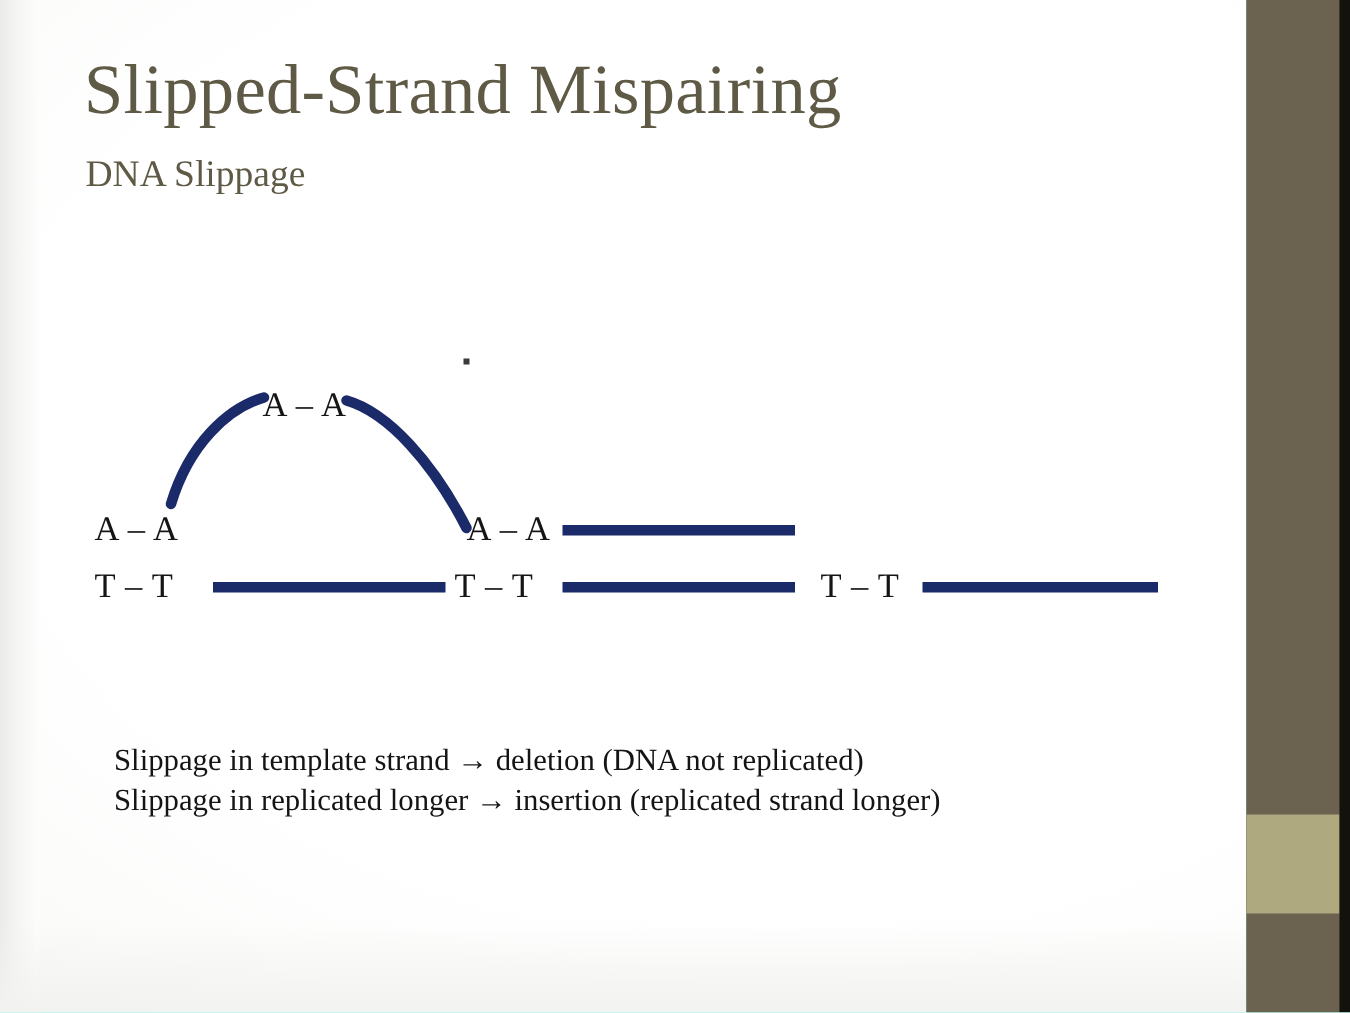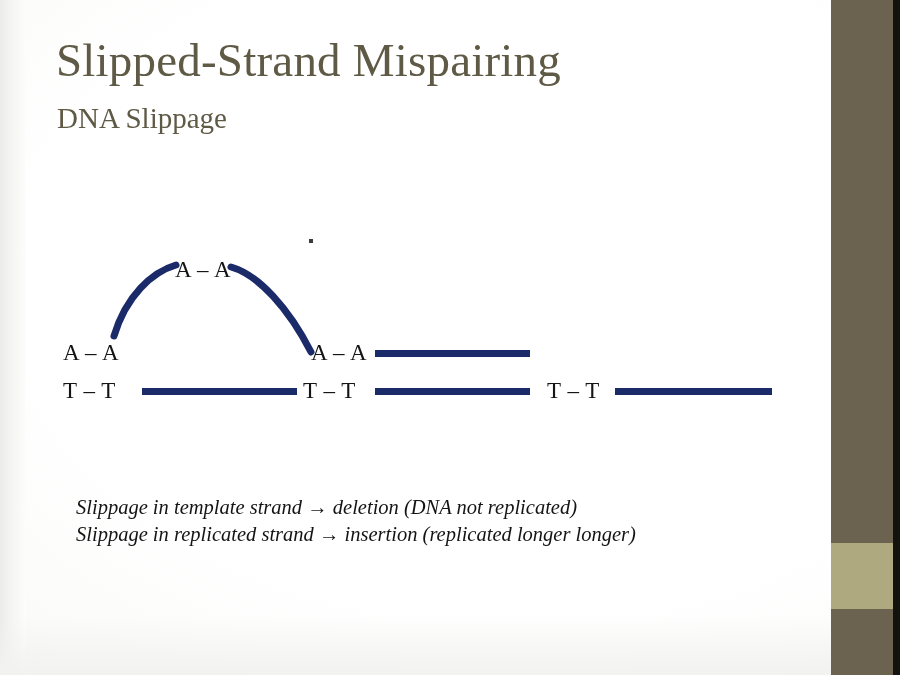--- a/index.html
+++ b/index.html
@@ -86,21 +86,21 @@
     font-size: 47px;
     line-height: 1.05;
     color: #5f5a46;
     letter-spacing: 0.2px;
     white-space: nowrap;
   }
   .subtitle {
     position: absolute;
     left: 57px;
     top: 103px;
-    font-size: 29px;
+    font-size: 25px;
     line-height: 1.1;
     color: #5f5a46;
     white-space: nowrap;
   }
 
   
   .diagram {
     position: absolute;
     left: 0; top: 0;
     width: 831px;
@@ -131,21 +131,21 @@
   
   .notes {
     position: absolute;
     left: 76px;
     top: 494px;
     font-size: 20.5px;
     line-height: 27px;
     color: #141414;
     white-space: nowrap;
   }
-  .notes div { white-space: nowrap; font-style: italic; }
+  .notes div { white-space: nowrap; }
 </style>
 </head>
 <body>
 
 <div id="slide">
 
   <div class="canvas"></div>
 
   <div class="title">Slipped-Strand Mispairing</div>
   <div class="subtitle">DNA Slippage</div>
@@ -173,21 +173,21 @@
 
     <div class="bp" style="left:311px; top:340px;">A – A</div>
 
     <div class="bp" style="left:303px; top:378px;">T – T</div>
 
     <div class="bp" style="left:547px; top:378px;">T – T</div>
   </div>
 
   <div class="notes">
     <div>Slippage in template strand → deletion (DNA not replicated)</div>
-    <div>Slippage in replicated strand → insertion (replicated longer longer)</div>
+    <div>Slippage in replicated longer → insertion (replicated strand longer)</div>
   </div>
 
   <div class="sidebar">
     <div class="sidebar-main">
       <div class="sidebar-accent"></div>
     </div>
     <div class="sidebar-edge"></div>
   </div>
 
 </div>

